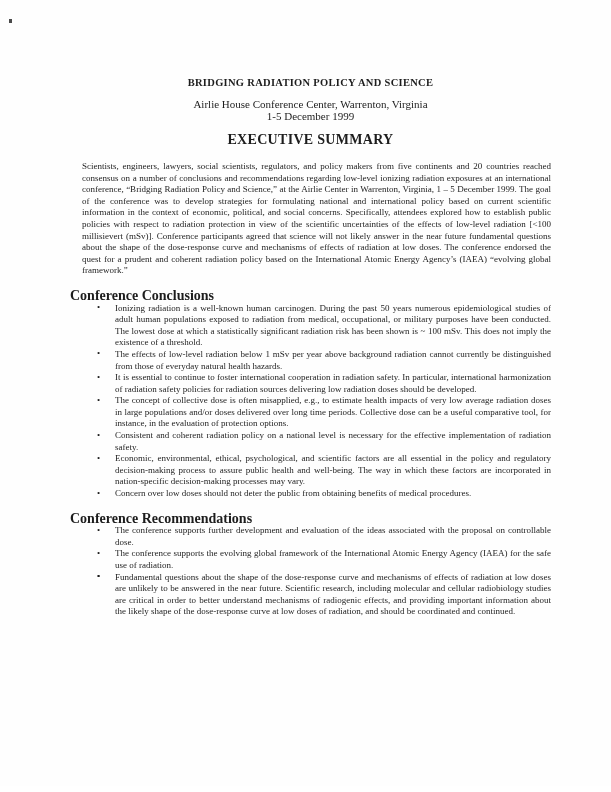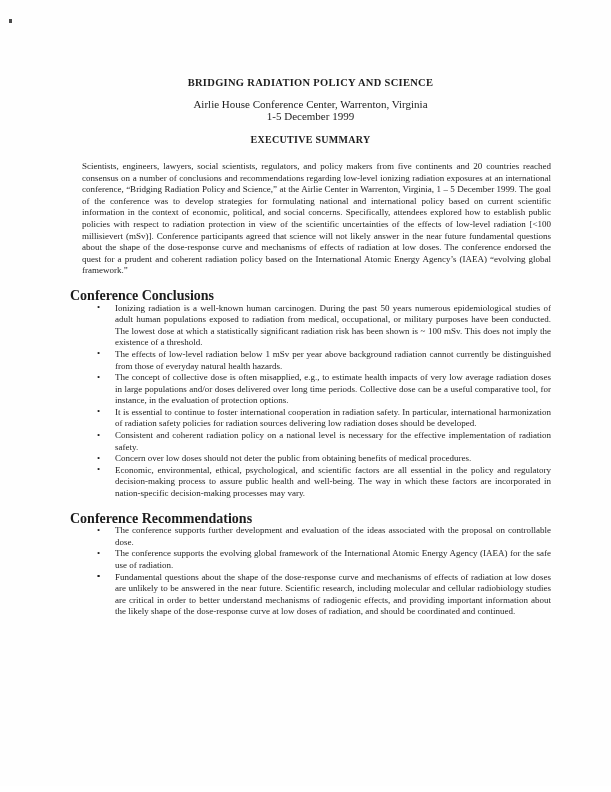--- a/index.html
+++ b/index.html
@@ -36,21 +36,21 @@
   }
   .center-line {
     margin: 0;
     font-size: 11px;
     line-height: 11.5px;
     text-align: center;
   }
   .venue { margin-top: 11px; }
   .exec-heading {
     margin: 12px 0 0 0;
-    font-size: 10px;
+    font-size: 14px;
     line-height: 12px;
     font-weight: bold;
     text-align: center;
     letter-spacing: 0.3px;
   }
   .intro {
     margin: 15px 0 0 12px;
     font-size: 9px;
     line-height: 11.6px;
     text-align: justify;
@@ -95,25 +95,25 @@
     <p class="center-line">1-5 December 1999</p>
     <h2 class="exec-heading">EXECUTIVE SUMMARY</h2>
 
     <p class="intro">Scientists, engineers, lawyers, social scientists, regulators, and policy makers from five continents and 20 countries reached consensus on a number of conclusions and recommendations regarding low-level ionizing radiation exposures at an international conference, “Bridging Radiation Policy and Science,” at the Airlie Center in Warrenton, Virginia, 1 – 5 December 1999. The goal of the conference was to develop strategies for formulating national and international policy based on current scientific information in the context of economic, political, and social concerns. Specifically, attendees explored how to establish public policies with respect to radiation protection in view of the scientific uncertainties of the effects of low-level radiation [&lt;100 millisievert (mSv)]. Conference participants agreed that science will not likely answer in the near future fundamental questions about the shape of the dose-response curve and mechanisms of effects of radiation at low doses. The conference endorsed the quest for a prudent and coherent radiation policy based on the International Atomic Energy Agency’s (IAEA) “evolving global framework.”</p>
 
     <section class="conclusions">
       <h3 class="section-heading">Conference Conclusions</h3>
       <ul class="bullet-list">
         <li><span class="bullet"></span><span>Ionizing radiation is a well-known human carcinogen. During the past 50 years numerous epidemiological studies of adult human populations exposed to radiation from medical, occupational, or military purposes have been conducted. The lowest dose at which a statistically significant radiation risk has been shown is ~ 100 mSv. This does not imply the existence of a threshold.</span></li>
         <li><span class="bullet"></span><span>The effects of low-level radiation below 1 mSv per year above background radiation cannot currently be distinguished from those of everyday natural health hazards.</span></li>
+        <li><span class="bullet"></span><span>It is essential to continue to foster international cooperation in radiation safety. In particular, international harmonization of radiation safety policies for radiation sources delivering low radiation doses should be developed.</span></li>
         <li><span class="bullet"></span><span>The concept of collective dose is often misapplied, e.g., to estimate health impacts of very low average radiation doses in large populations and/or doses delivered over long time periods. Collective dose can be a useful comparative tool, for instance, in the evaluation of protection options.</span></li>
-        <li><span class="bullet"></span><span>It is essential to continue to foster international cooperation in radiation safety. In particular, international harmonization of radiation safety policies for radiation sources delivering low radiation doses should be developed.</span></li>
         <li><span class="bullet"></span><span>Consistent and coherent radiation policy on a national level is necessary for the effective implementation of radiation safety.</span></li>
+        <li><span class="bullet"></span><span>Economic, environmental, ethical, psychological, and scientific factors are all essential in the policy and regulatory decision-making process to assure public health and well-being. The way in which these factors are incorporated in nation-specific decision-making processes may vary.</span></li>
         <li><span class="bullet"></span><span>Concern over low doses should not deter the public from obtaining benefits of medical procedures.</span></li>
-        <li><span class="bullet"></span><span>Economic, environmental, ethical, psychological, and scientific factors are all essential in the policy and regulatory decision-making process to assure public health and well-being. The way in which these factors are incorporated in nation-specific decision-making processes may vary.</span></li>
       </ul>
     </section>
 
     <section class="recommendations">
       <h3 class="section-heading">Conference Recommendations</h3>
       <ul class="bullet-list">
         <li><span class="bullet"></span><span>The conference supports further development and evaluation of the ideas associated with the proposal on controllable dose.</span></li>
         <li><span class="bullet"></span><span>The conference supports the evolving global framework of the International Atomic Energy Agency (IAEA) for the safe use of radiation.</span></li>
         <li><span class="bullet"></span></li>
         <li><span class="bullet"></span><span>Fundamental questions about the shape of the dose-response curve and mechanisms of effects of radiation at low doses are unlikely to be answered in the near future. Scientific research, including molecular and cellular radiobiology studies are critical in order to better understand mechanisms of radiogenic effects, and providing important information about the likely shape of the dose-response curve at low doses of radiation, and should be coordinated and continued.</span></li>

